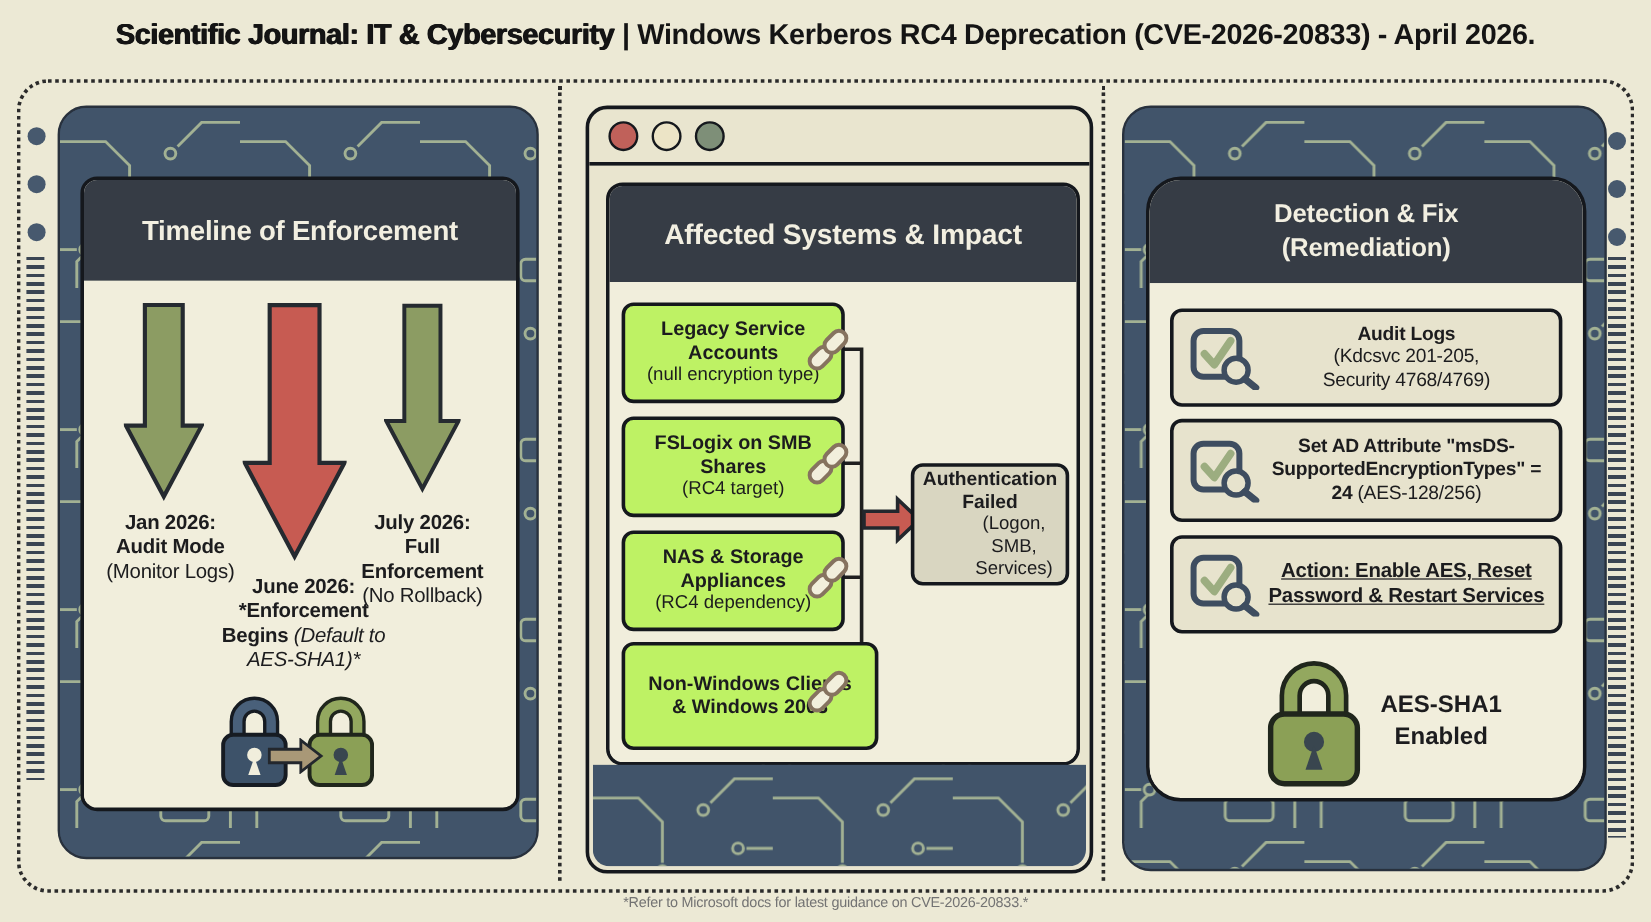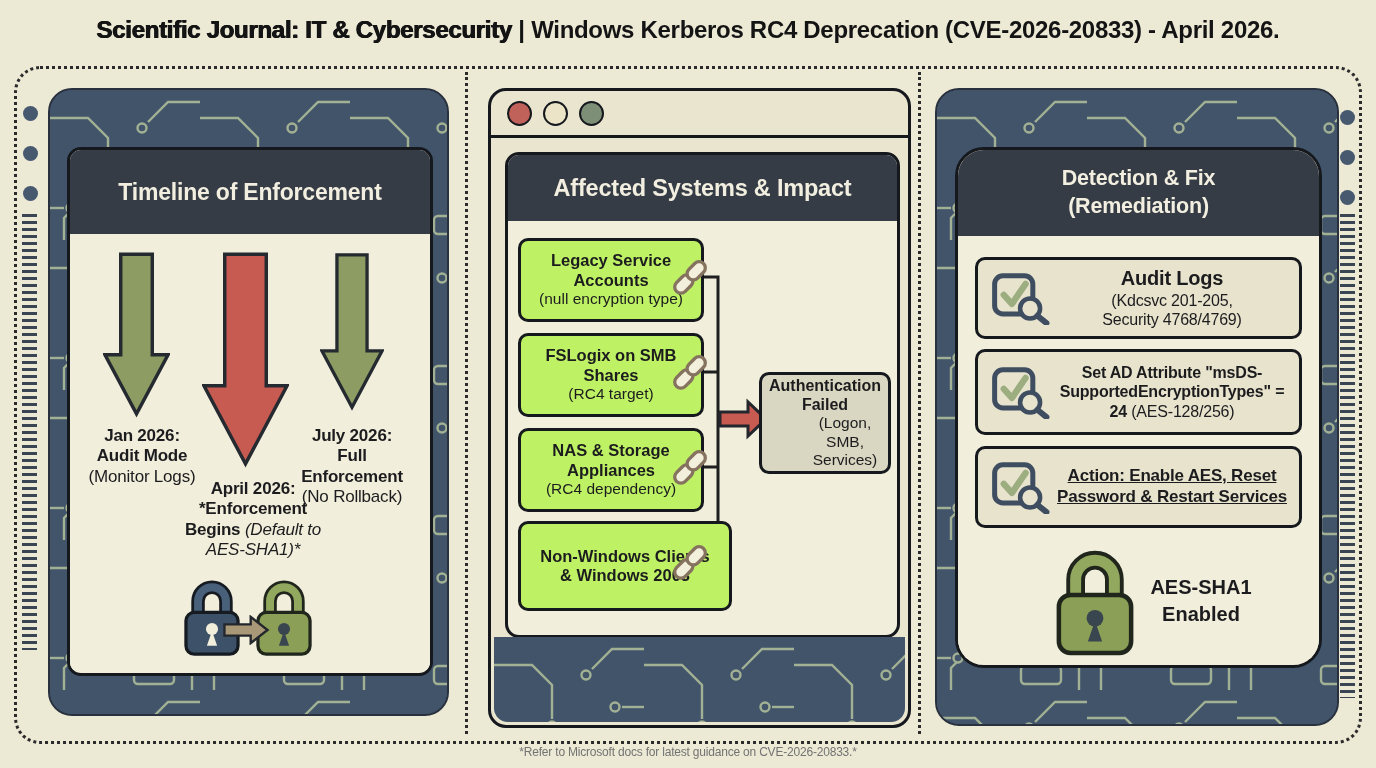--- a/index.html
+++ b/index.html
@@ -129,21 +129,21 @@
       <svg class="abs" style="left:250px;top:18px;width:64px;height:160px;">
           <use href="#sym-arrow-green"></use>
         </svg>
 
       <div class="milestone" style="left:2px;top:192px;width:140px;">
         <span class="b">Jan 2026:</span><br>
         <span class="b">Audit Mode</span><br>
         <span class="n">(Monitor Logs)</span>
       </div>
       <div class="milestone" style="left:88px;top:245px;width:190px;">
-        <span class="b">April 2026:</span><br>
+        <span class="b">June 2026:</span><br>
         <span class="b">*Enforcement</span><br>
         <span class="b">Begins</span> <span class="i">(Default to</span><br>
         <span class="i">AES-SHA1)*</span>
       </div>
       <div class="milestone" style="left:212px;top:192px;width:140px;">
         <span class="b">July 2026:</span><br>
         <span class="b">Full</span><br>
         <span class="b">Enforcement</span><br>
         <span class="n">(No Rollback)</span>
       </div>
@@ -162,21 +162,21 @@
 </div>
 
 <div class="abs window" style="left:488px;top:88px;width:417px;height:634px;">
   <div class="window-bar">
     <div class="tdot" style="background:#c0615a;"></div>
     <div class="tdot" style="background:#ece4c6;"></div>
     <div class="tdot" style="background:#7e8f78;"></div>
   </div>
 
   <div class="abs card" style="left:14px;top:61px;width:389px;height:480px;">
-    <div class="card-header" style="height:66px;font-size:23.5px;text-align:right;">Affected Systems &amp; Impact</div>
+    <div class="card-header" style="height:80px;font-size:23.5px;text-align:right;">Affected Systems &amp; Impact</div>
     <div class="card-body" style="height:397px;">
       <svg class="abs" style="left:0;top:0;width:389px;height:397px;">
         <path d="M182 56 H210 V342 M182 151 H210 M182 246 H210 M182 342 H210 M210 198 H224" stroke="#1f1f1f" stroke-width="3" fill="none"></path>
       </svg>
 
       <div class="sysbox" style="left:10px;top:17px;width:172px;height:78px;padding:0 4px;">
         <span class="b">Legacy Service Accounts</span>
         <span class="n">(null encryption type)</span>
       </div>
       <div class="sysbox" style="left:10px;top:112px;width:172px;height:78px;padding:0 4px;">
@@ -235,21 +235,21 @@
         <span>(Remediation)</span>
       </div>
     </div>
     <div class="card-body" style="height:423px;">
 
       <div class="item" style="left:17px;top:21px;width:321px;height:76px;">
         <svg style="width:60px;height:53px;margin-left:13px;flex:none;">
             <use href="#sym-checksearch"></use>
           </svg>
         <div class="txt">
-          <span class="b" style="font-size:20px;">Audit Logs</span><br>
+          <span class="b" style="font-size:16px;">Audit Logs</span><br>
           <span class="n" style="font-size:16px;">(Kdcsvc 201-205,</span><br>
           <span class="n" style="font-size:16px;">Security 4768/4769)</span>
         </div>
       </div>
 
       <div class="item" style="left:17px;top:113px;width:321px;height:80px;">
         <svg style="width:60px;height:53px;margin-left:13px;flex:none;">
             <use href="#sym-checksearch"></use>
           </svg>
         <div class="txt">

